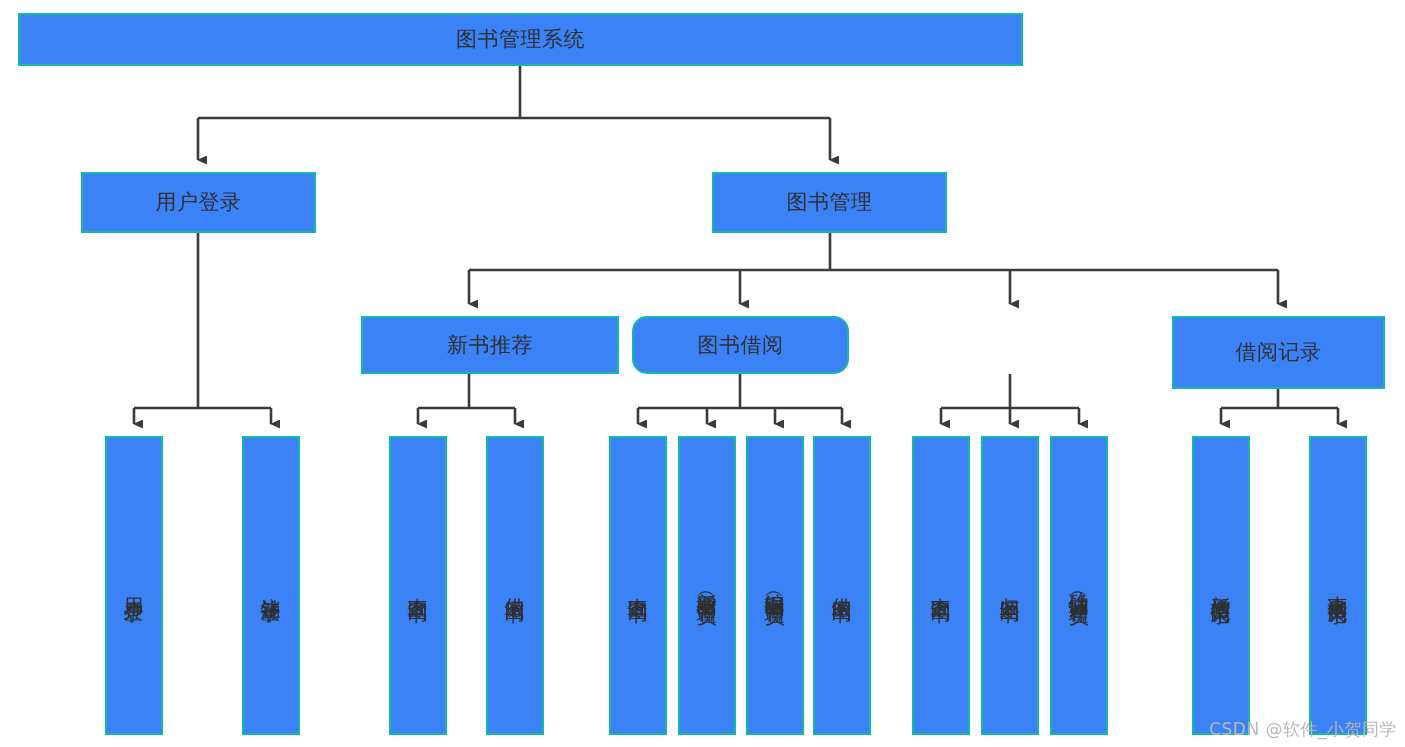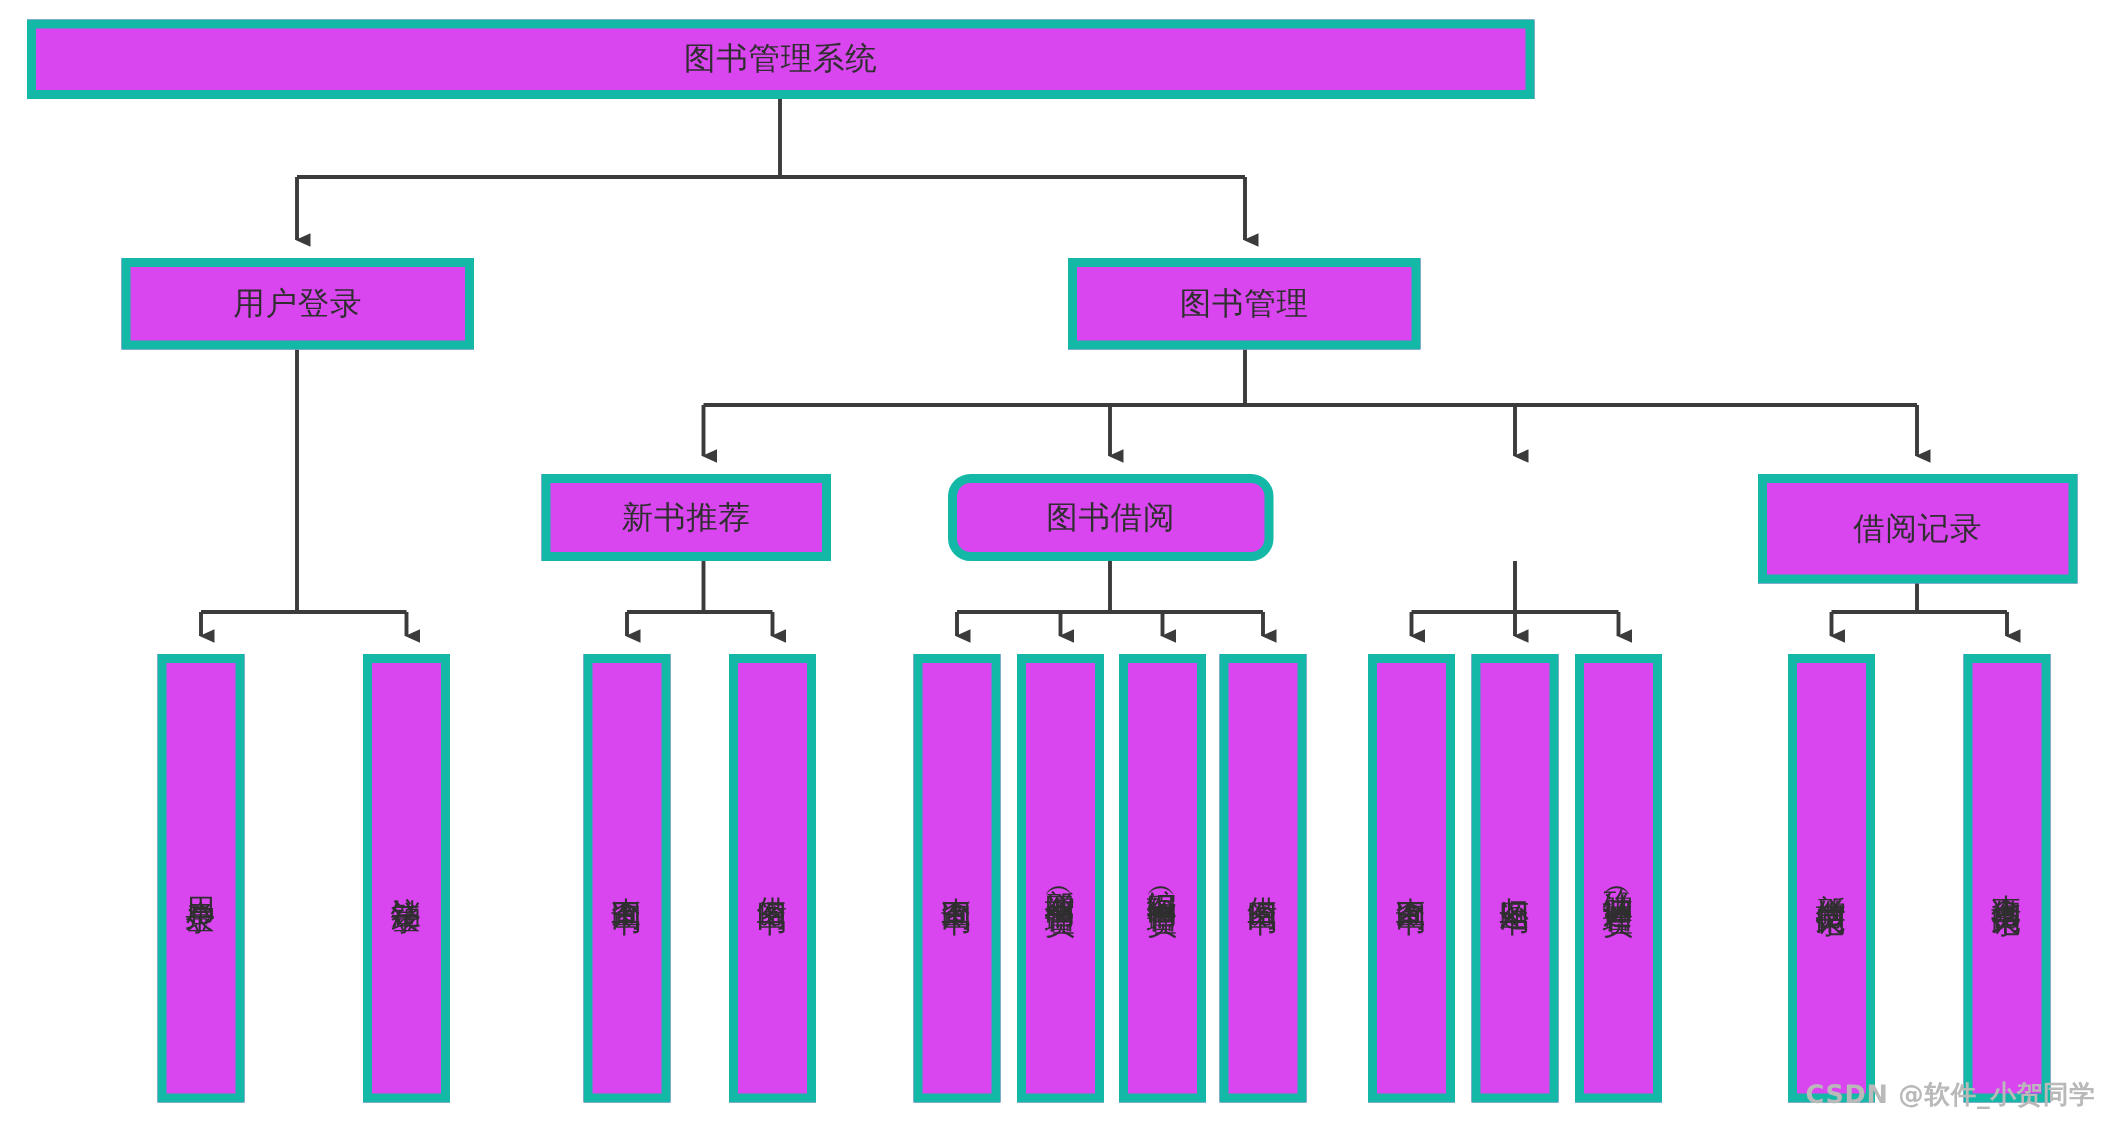--- a/index.html
+++ b/index.html
@@ -22,22 +22,22 @@
     position: absolute;
     left: 0;
     top: 0;
     width: 1405px;
     height: 747px;
   }
   
   .node {
     position: absolute;
     box-sizing: border-box;
-    background: #d946ef;
-    border: 6px solid #14b8a6;
+    background: #3b82f6;
+    border: 2px solid #14b8a6;
     display: flex;
     align-items: center;
     justify-content: center;
     z-index: 3;
   }
   .node-label {
     color: #2f2f2f;
     font-size: 21px;
     line-height: 1.15;
     letter-spacing: 0.5px;
@@ -65,21 +65,20 @@
   #watermark {
     position: absolute;
     right: 8px;
     bottom: 6px;
     color: #b9b9b9;
     font-size: 17px;
     letter-spacing: 0.5px;
     z-index: 6;
     user-select: none;
     white-space: nowrap;
-    font-weight: bold;
   }
 </style>
 </head>
 <body>
 
 <div id="diagram-root">
 
   <svg id="diagram-svg" viewBox="0 0 1405 747">
     <defs>
       <marker id="arrowhead" markerWidth="9" markerHeight="10" refX="4.5" refY="9" orient="auto" markerUnits="userSpaceOnUse">
@@ -137,21 +136,21 @@
     <span class="node-label">图书管理系统</span>
   </div>
 
   <div class="node horizontal" style="left:81px; top:172px; width:235px; height:61px;">
     <span class="node-label">用户登录</span>
   </div>
   <div class="node horizontal" style="left:712px; top:172px; width:235px; height:61px;">
     <span class="node-label">图书管理</span>
   </div>
 
-  <div class="node horizontal" style="left:361px; top:316px; width:193px; height:58px;">
+  <div class="node horizontal" style="left:361px; top:316px; width:258px; height:58px;">
     <span class="node-label">新书推荐</span>
   </div>
   <div class="node horizontal" style="left:632px; top:316px; width:217px; height:58px;border-radius:15px;">
     <span class="node-label">图书借阅</span>
   </div>
   <div class="node horizontal" style="left:1172px; top:316px; width:213px; height:73px;">
     <span class="node-label">借阅记录</span>
   </div>
 
   <div class="node vertical" style="left:105px; top:436px; width:58px; height:299px;">

